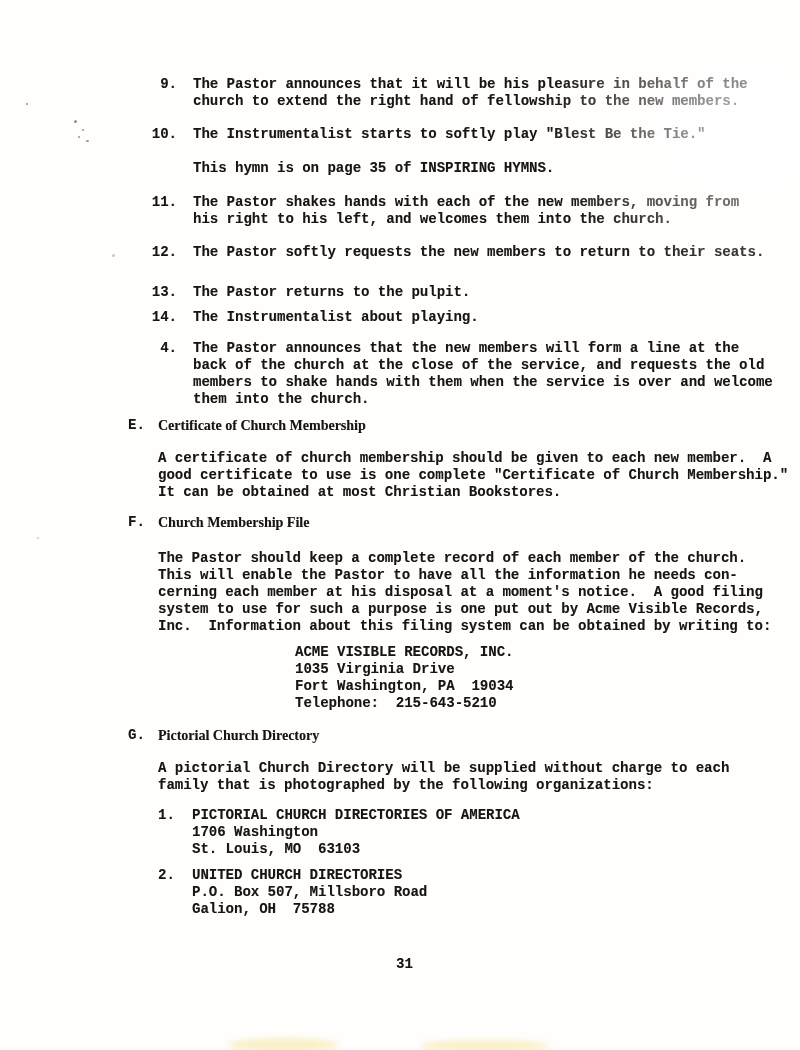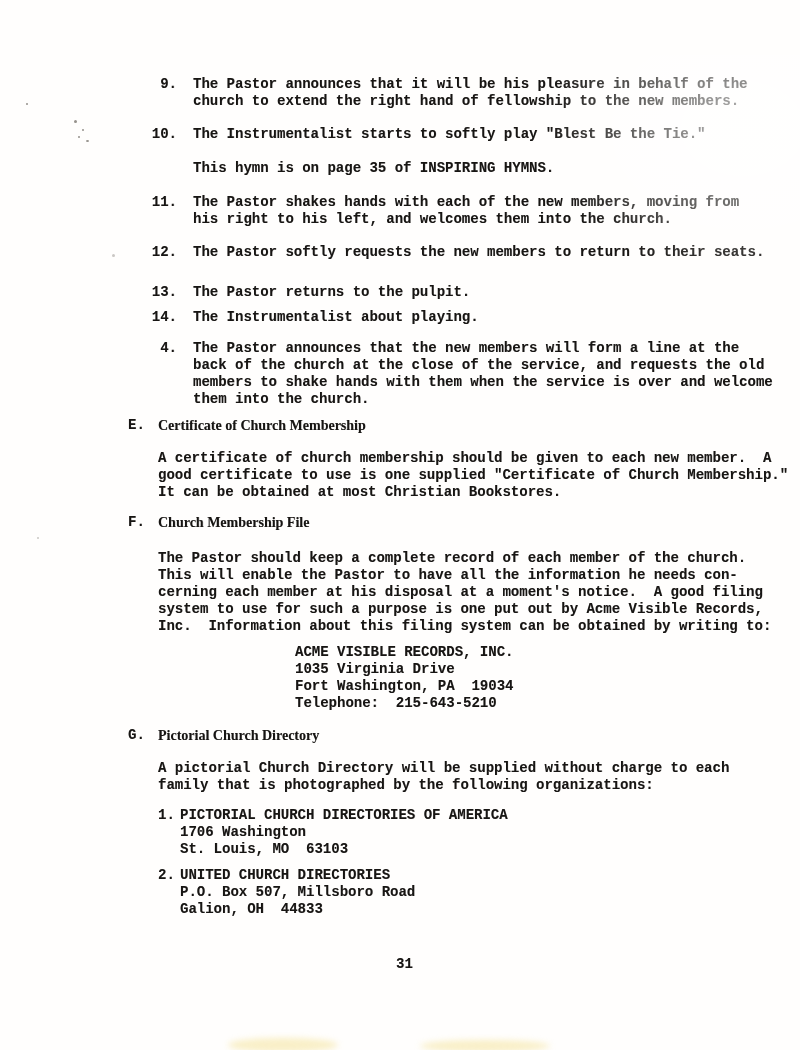--- a/index.html
+++ b/index.html
@@ -31,21 +31,21 @@
 
   
   .par { position: absolute; left: 158px; white-space: pre; }
 
   
   .address { position: absolute; left: 295px; white-space: pre; }
 
   
   .org { position: absolute; left: 158px; display: flex; }
   .org .onum { display: inline-block; width: 22px; white-space: pre; }
-  .org .olines { margin-left: 0; white-space: pre; }
+  .org .olines { margin-left: 12px; white-space: pre; }
 
   .pageno { position: absolute; left: 396px; top: 956px; white-space: pre; }
 
   
   .speckle { position: absolute; background: rgba(62,56,48,0.55); border-radius: 50%; }
   .stain { position: absolute; background: rgba(238,216,110,0.38); filter: blur(3px); border-radius: 50%; }
   .fade {
     position: absolute; top: 55px; right: 0; width: 260px; height: 230px;
     background: radial-gradient(ellipse at 78% 32%, rgba(255,255,255,0.72) 0%, rgba(255,255,255,0.0) 70%);
     pointer-events: none;
@@ -95,21 +95,21 @@
 back of the church at the close of the service, and requests the old
 members to shake hands with them when the service is over and welcome
 them into the church.</div>
   </div>
 
   <div class="sec-head" style="top:417px">
     <span class="letter">E.</span>
     <span class="title">Certificate of Church Membership</span>
   </div>
   <div class="par" style="top:450px">A certificate of church membership should be given to each new member.  A
-good certificate to use is one supplied "Certificate of Church Membership."
+good certificate to use is one complete "Certificate of Church Membership."
 It can be obtained at most Christian Bookstores.</div>
 
   <div class="sec-head" style="top:514px">
     <span class="letter">F.</span>
     <span class="title">Church Membership File</span>
   </div>
   <div class="par" style="top:550px">The Pastor should keep a complete record of each member of the church.
 This will enable the Pastor to have all the information he needs con-
 cerning each member at his disposal at a moment's notice.  A good filing
 system to use for such a purpose is one put out by Acme Visible Records,
@@ -130,21 +130,21 @@
     <span class="onum">1.</span>
     <div class="olines">PICTORIAL CHURCH DIRECTORIES OF AMERICA
 1706 Washington
 St. Louis, MO  63103</div>
   </div>
 
   <div class="org" style="top:867px">
     <span class="onum">2.</span>
     <div class="olines">UNITED CHURCH DIRECTORIES
 P.O. Box 507, Millsboro Road
-Galion, OH  44833</div>
+Galion, OH  75788</div>
   </div>
 
   <div class="pageno">31</div>
 
   <div class="fade"></div>
   <div class="speckle" style="left:26px;top:103px;width:2px;height:2px"></div>
   <div class="speckle" style="left:74px;top:120px;width:3px;height:3px"></div>
   <div class="speckle" style="left:82px;top:129px;width:2px;height:2px"></div>
   <div class="speckle" style="left:78px;top:136px;width:2px;height:2px"></div>
   <div class="speckle" style="left:86px;top:140px;width:3px;height:2px"></div>

